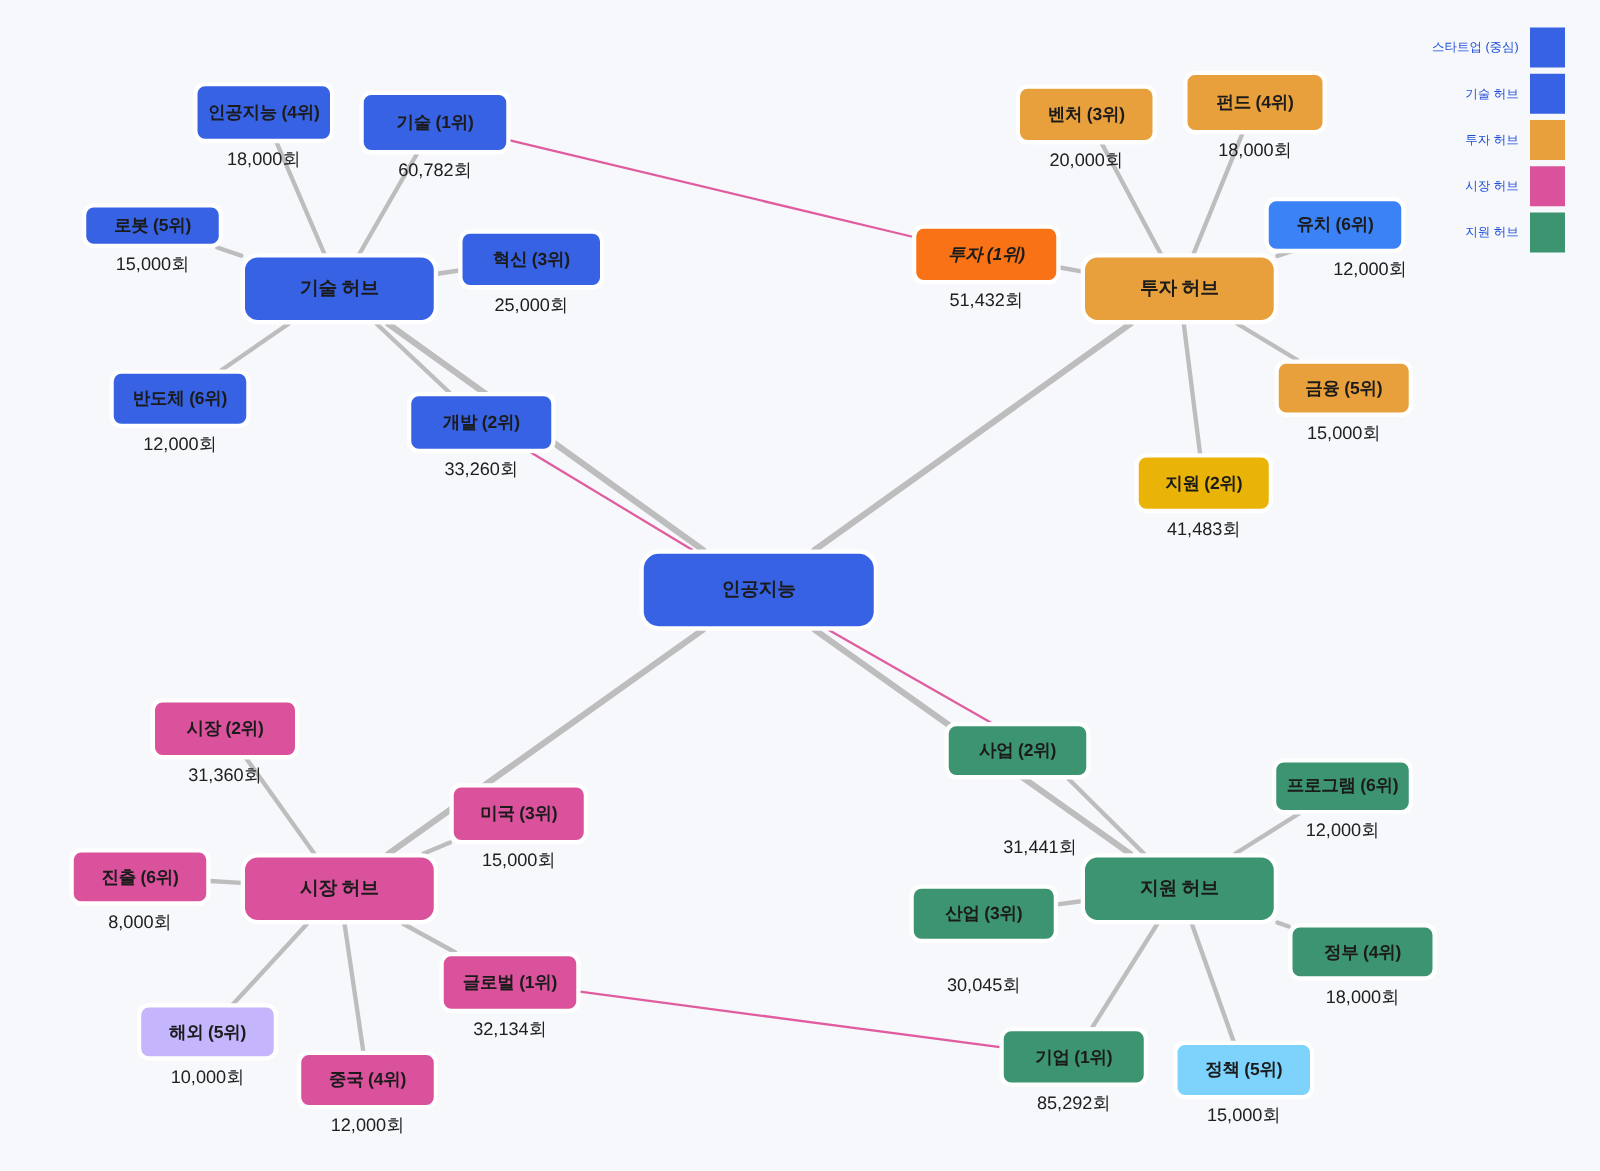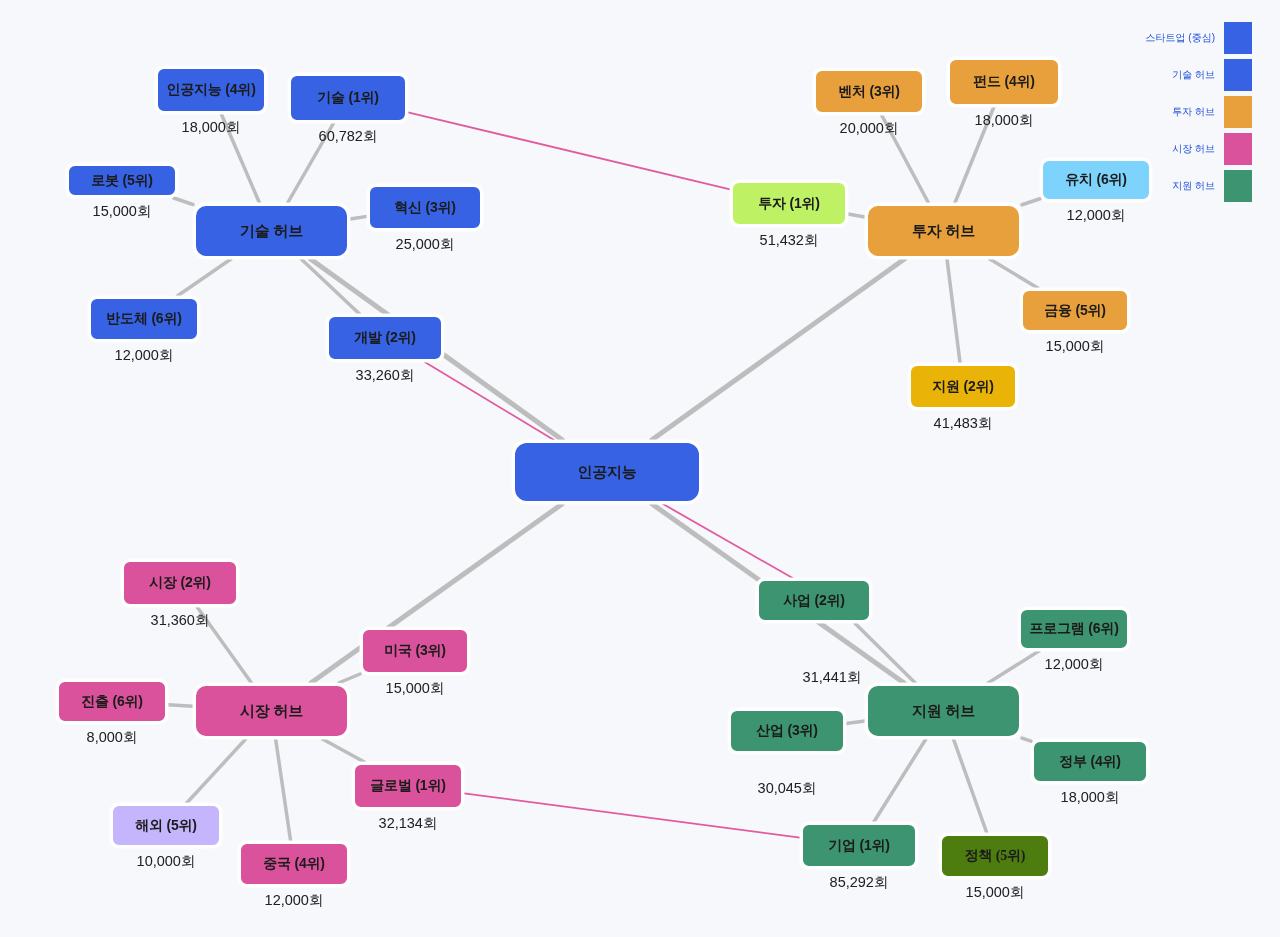--- a/index.html
+++ b/index.html
@@ -166,25 +166,25 @@
       </div>
       <div class="node-count" style="left: 315px; top: 366px; width: 140px;">33,260회</div>
       <div class="node leaf" style="left: 813px; top: 68px; width: 112px; height: 47px; background: rgb(232, 160, 60);">
         <span>벤처 (3위)</span>
       </div>
       <div class="node-count" style="left: 799px; top: 119px; width: 140px;">20,000회</div>
       <div class="node leaf" style="left: 947px; top: 57px; width: 114px; height: 50px; background: rgb(232, 160, 60);">
         <span>펀드 (4위)</span>
       </div>
       <div class="node-count" style="left: 934px; top: 111px; width: 140px;">18,000회</div>
-      <div class="node leaf" style="left: 730px; top: 180px; width: 118px; height: 47px; background: #bef264;">
+      <div class="node leaf" style="left: 730px; top: 180px; width: 118px; height: 47px; background: #f97316; font-style: italic;">
         <span>투자 (1위)</span>
       </div>
       <div class="node-count" style="left: 719px; top: 231px; width: 140px;">51,432회</div>
-      <div class="node leaf" style="left: 1040px; top: 158px; width: 112px; height: 44px; background: #7dd3fc;">
+      <div class="node leaf" style="left: 1012px; top: 158px; width: 112px; height: 44px; background: #3b82f6;">
         <span>유치 (6위)</span>
       </div>
       <div class="node-count" style="left: 1026px; top: 206px; width: 140px;">12,000회</div>
       <div class="node leaf" style="left: 1020px; top: 288px; width: 110px; height: 45px; background: rgb(232, 160, 60);">
         <span>금융 (5위)</span>
       </div>
       <div class="node-count" style="left: 1005px; top: 337px; width: 140px;">15,000회</div>
       <div class="node leaf" style="left: 908px; top: 363px; width: 110px; height: 47px; background: #eab308;">
         <span>지원 (2위)</span>
       </div>
@@ -226,21 +226,21 @@
       </div>
       <div class="node-count" style="left: 717px; top: 758px; width: 140px; margin-top: 21px;">30,045회</div>
       <div class="node leaf" style="left: 1031px; top: 739px; width: 118px; height: 45px; background: rgb(61, 148, 112);">
         <span>정부 (4위)</span>
       </div>
       <div class="node-count" style="left: 1020px; top: 788px; width: 140px;">18,000회</div>
       <div class="node leaf" style="left: 800px; top: 822px; width: 118px; height: 47px; background: rgb(61, 148, 112);">
         <span>기업 (1위)</span>
       </div>
       <div class="node-count" style="left: 789px; top: 873px; width: 140px;">85,292회</div>
-      <div class="node leaf" style="left: 939px; top: 833px; width: 112px; height: 46px; background: #4d7c0f; font-family: Liberation Serif, serif;">
+      <div class="node leaf" style="left: 939px; top: 833px; width: 112px; height: 46px; background: #7dd3fc;">
         <span>정책 (5위)</span>
       </div>
       <div class="node-count" style="left: 925px; top: 883px; width: 140px;">15,000회</div>
     </div>
 </div>
 
 <div id="legend">
     <div class="legend-row">
       <span class="legend-label">스타트업 (중심)</span>
       <span class="legend-swatch" style="background: rgb(54, 98, 227);"></span>

